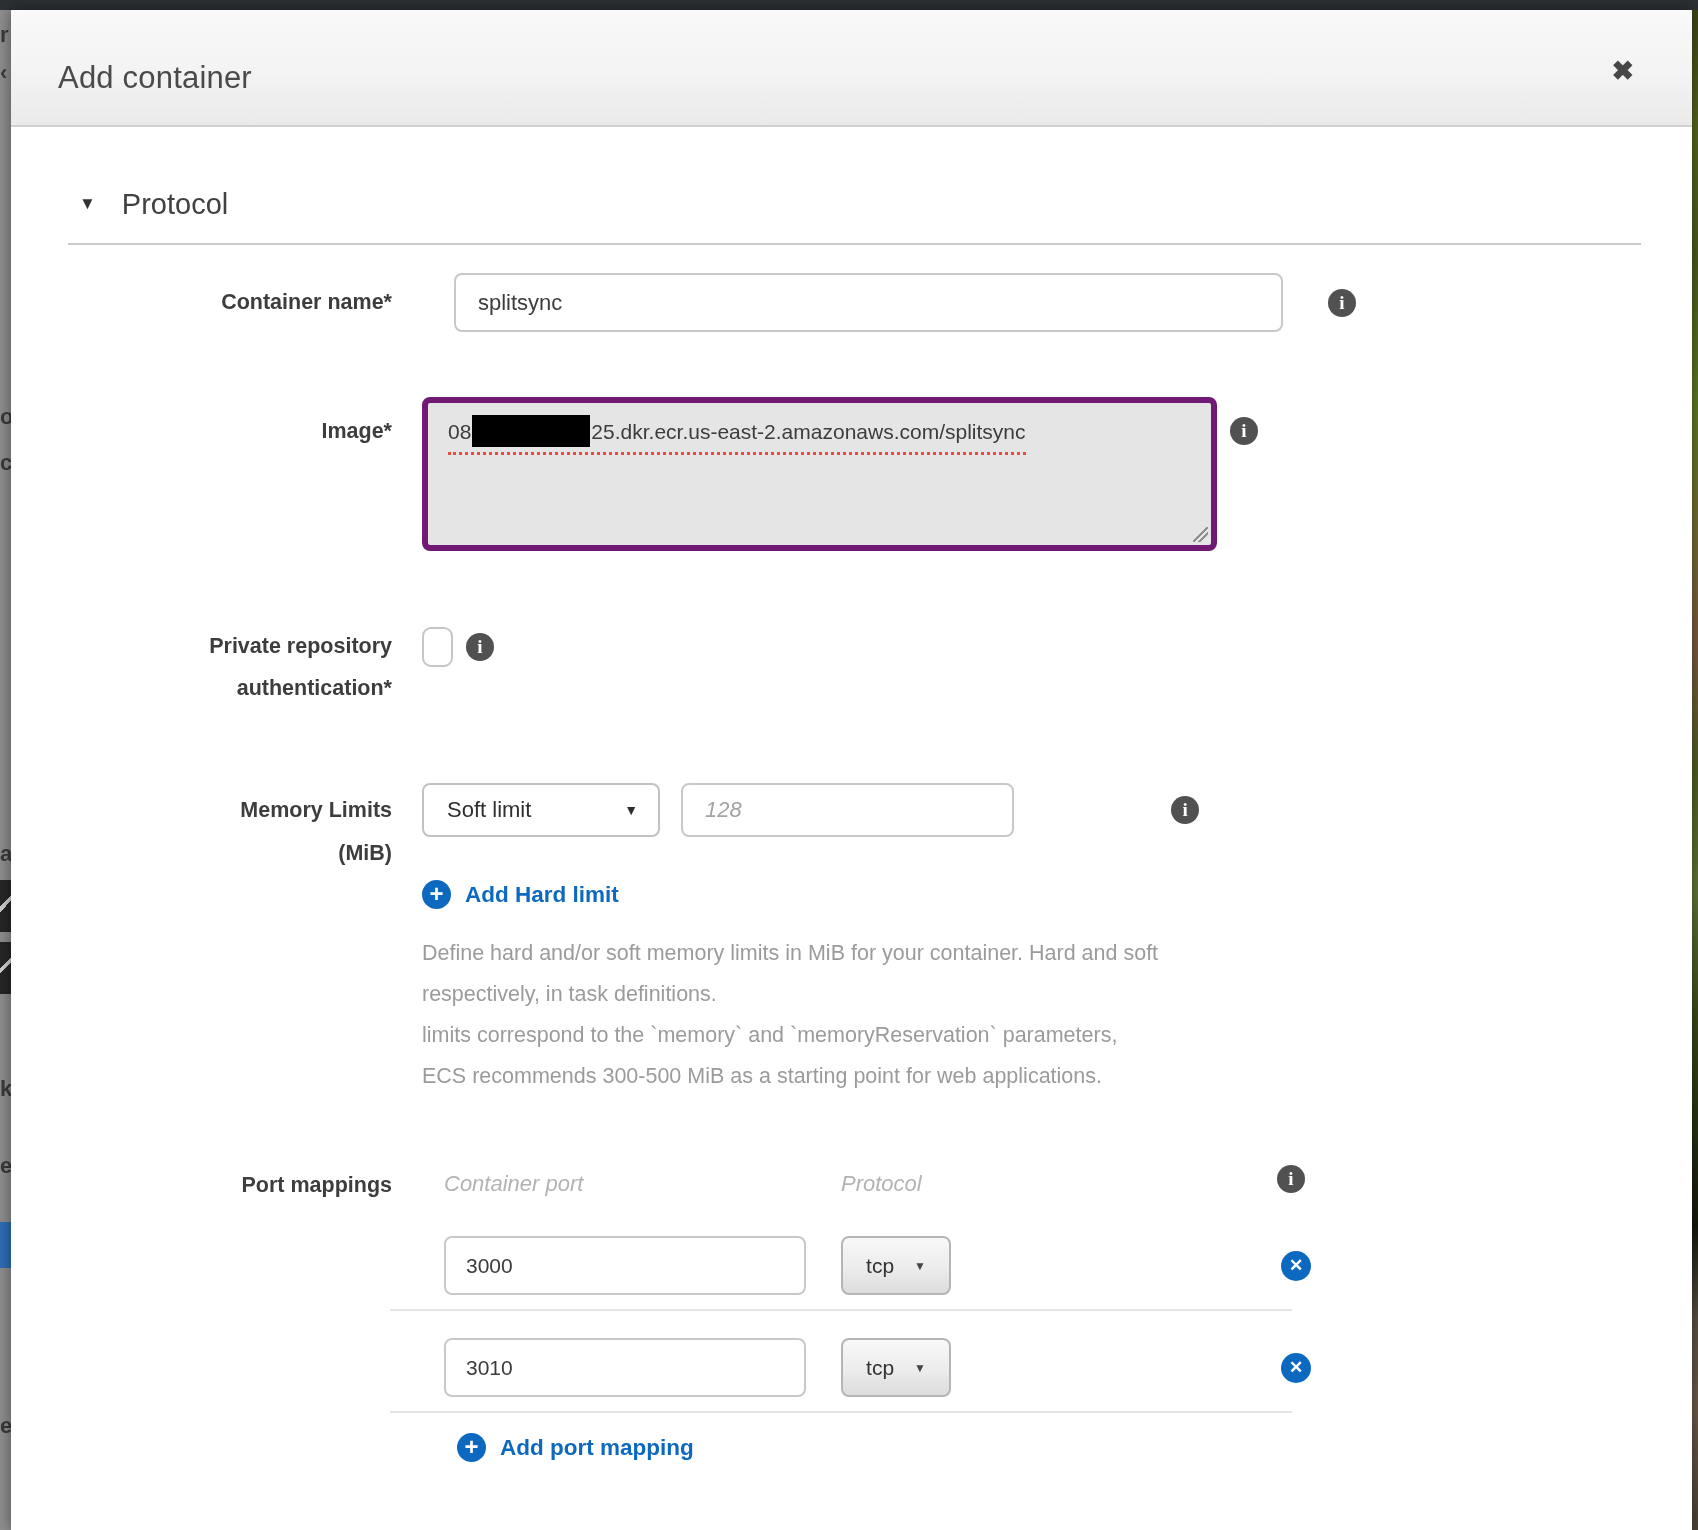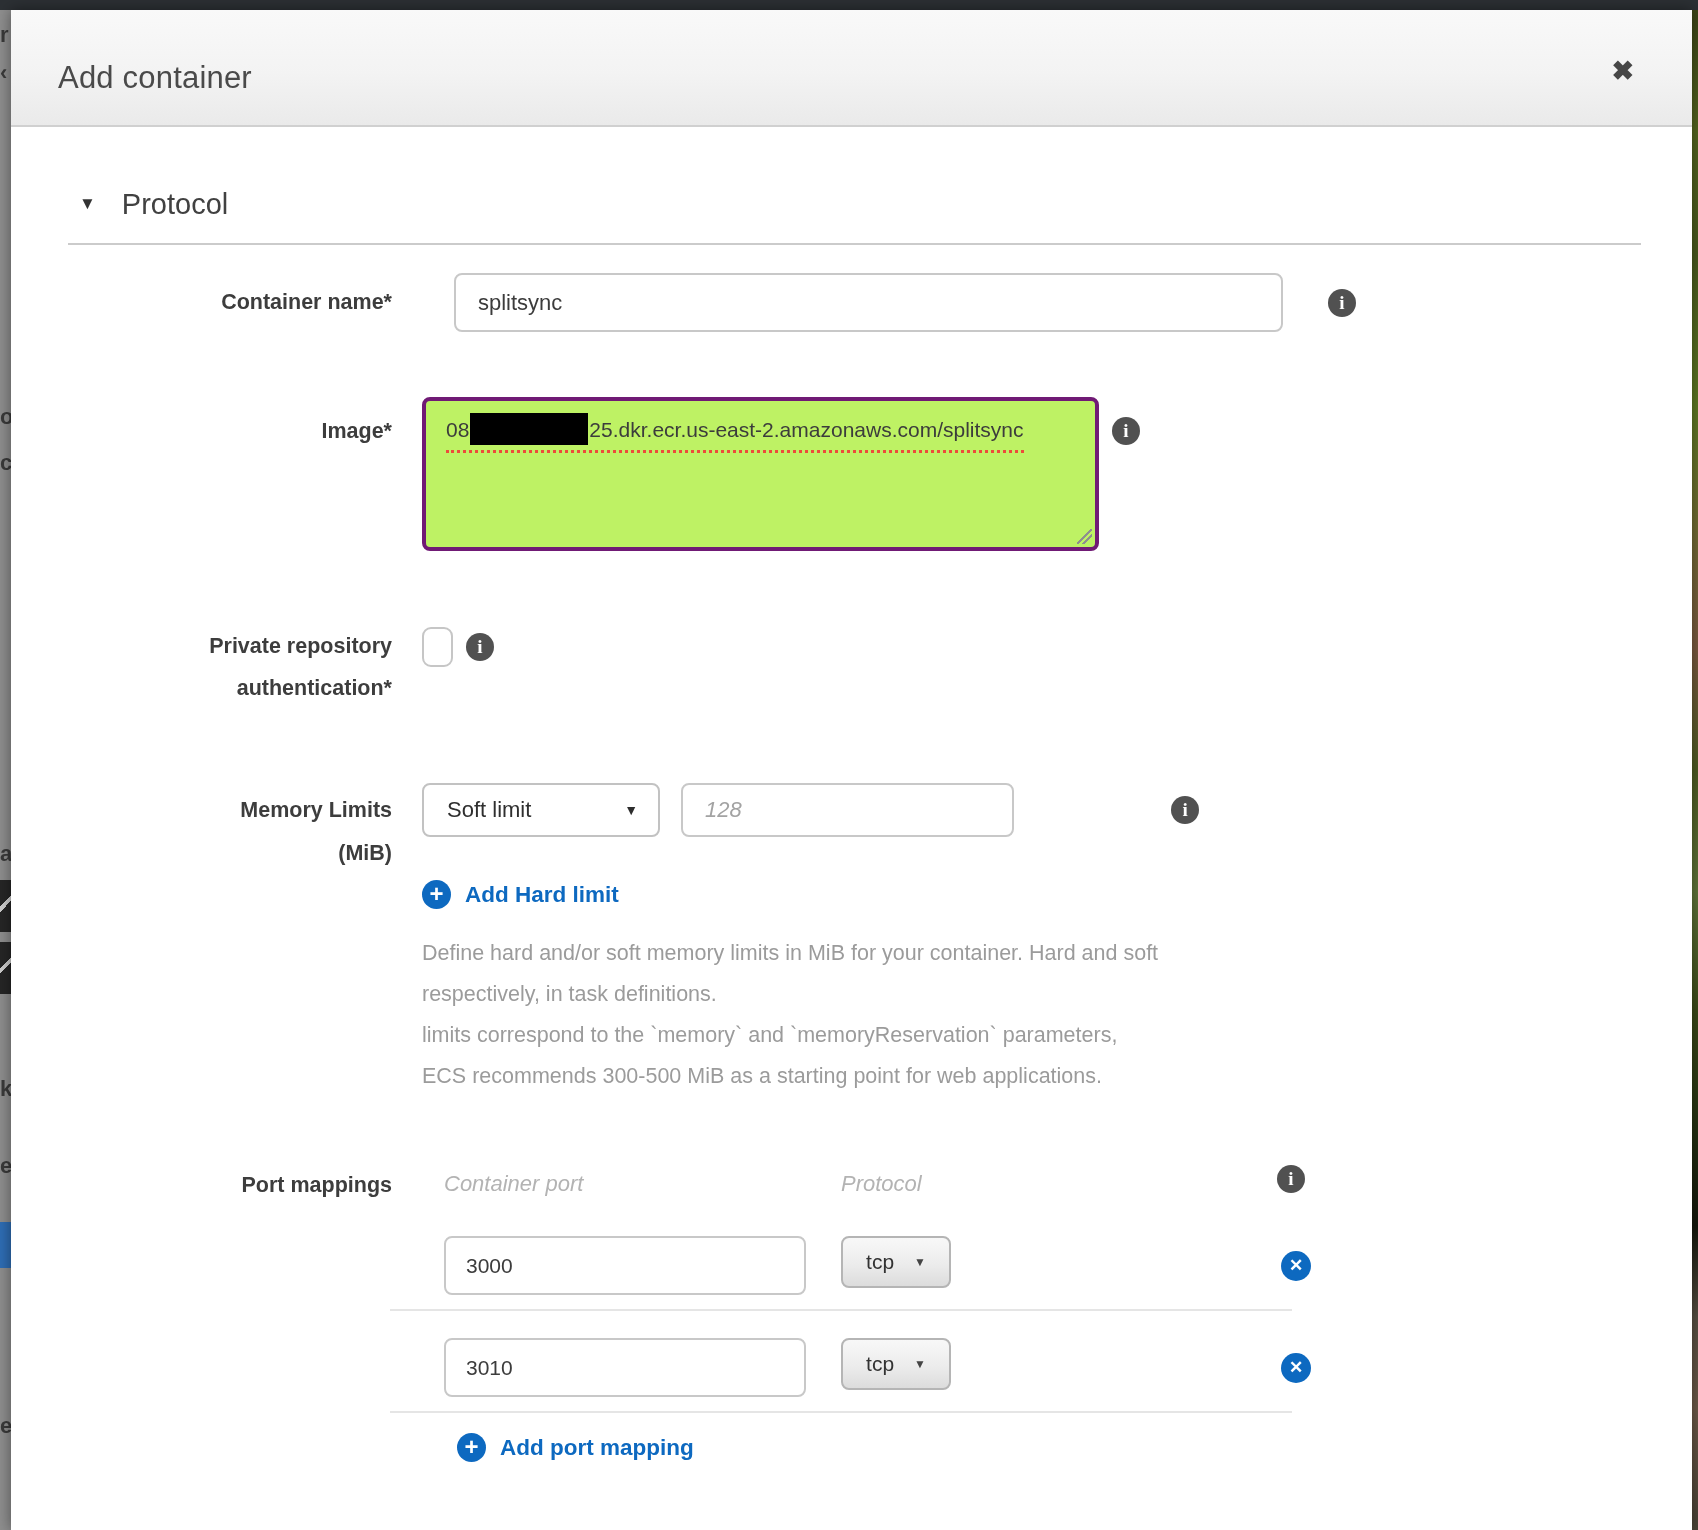--- a/index.html
+++ b/index.html
@@ -74,22 +74,22 @@
   }
   .text-input {
     width:829px; height:59px; border:2px solid #c8c8c8; border-radius:8px;
     font-family:"Liberation Sans", sans-serif;
     font-size:22px; color:#3c3c3c; padding:0 22px; outline:none; background:#fff;
   }
   .text-input::placeholder { color:#a3a3a3; font-style:italic; }
 
   
   .fake-textarea {
-    width:677px; height:154px; border:4px solid #701a75; border-radius:8px;
-    background:#bef264; padding:12px 20px; font-size:21px; color:#3c3c3c;
+    width:795px; height:154px; border:6px solid #701a75; border-radius:8px;
+    background:#e5e5e5; padding:12px 20px; font-size:21px; color:#3c3c3c;
     position:relative; overflow:hidden;
   }
   .image-line { display:inline-block; border-bottom:3px dotted #ec4b3b; padding-bottom:1px; white-space:nowrap; }
   .redacted-box { display:inline-block; width:118px; height:32px; background:#000; vertical-align:middle; margin:0 1px 4px 1px; }
   .resize-handle {
     position:absolute; right:3px; bottom:3px; width:15px; height:15px;
     background:
       linear-gradient(135deg, transparent 0 46%, #8f8f8f 46% 54%, transparent 54% 66%, #8f8f8f 66% 74%, transparent 74%);
   }
 
@@ -120,21 +120,21 @@
   .col-head.cport { left:433px; }
   .col-head.cproto { left:830px; }
   .port-info { position:absolute; left:1253px; top:0; }
   .port-row { position:relative; height:59px; margin-top:27px; }
   .port-row .port-input {
     position:absolute; left:433px; top:0; width:362px; height:59px;
     border:2px solid #c8c8c8; border-radius:8px; font-size:21px; color:#3c3c3c;
     padding:0 20px; outline:none; font-family:"Liberation Sans", sans-serif;
   }
   .proto-btn {
-    position:absolute; left:830px; top:0; width:110px; height:52px;
+    position:absolute; left:830px; top:0; width:110px; height:59px;
     border:2px solid #b5b5b5; border-radius:8px;
     background:linear-gradient(180deg,#f8f8f8 0%, #ececec 55%, #dcdcdc 100%);
     display:flex; align-items:center; justify-content:center; gap:20px;
     font-size:21px; color:#333; cursor:pointer;
   }
   .proto-caret { font-size:12px; color:#444; }
   .x-circle {
     position:absolute; left:1270px; top:15px; width:30px; height:30px; border-radius:50%;
     background:#0d69c0; color:#fff; font-size:17px; font-weight:bold;
     text-align:center; line-height:30px; cursor:pointer;

